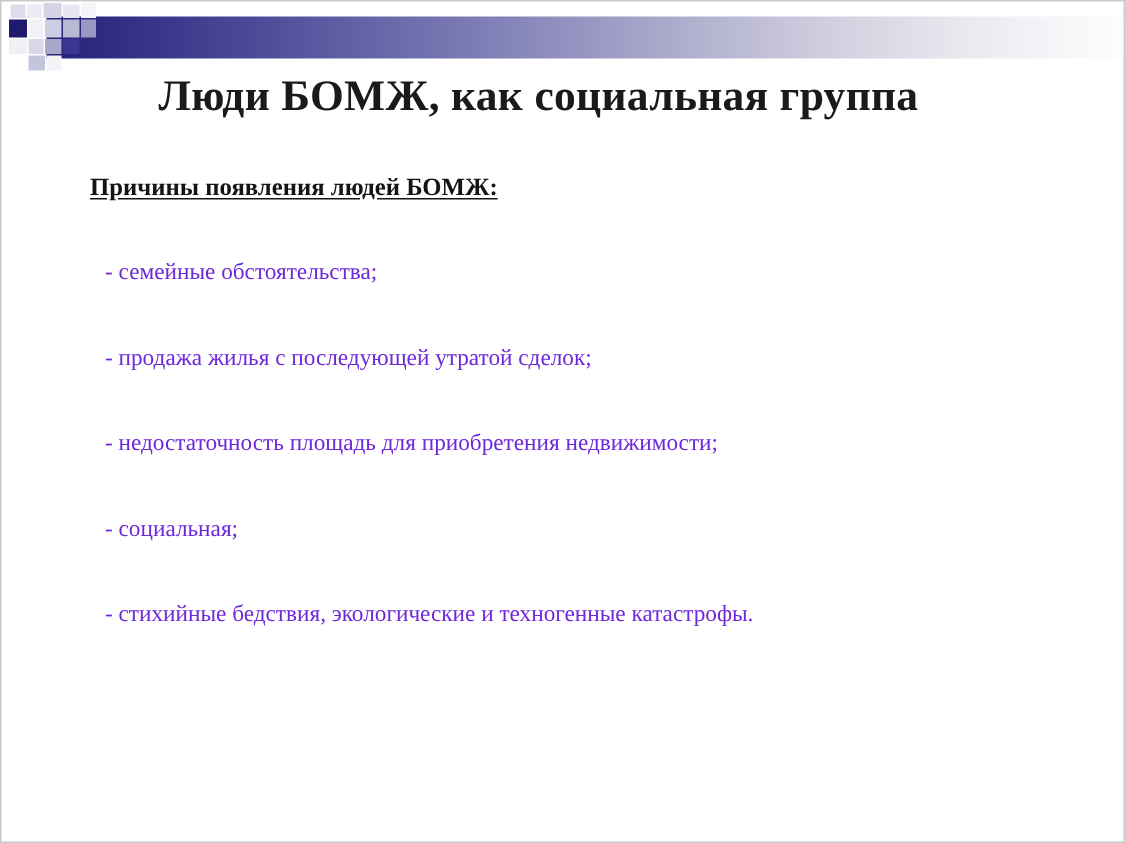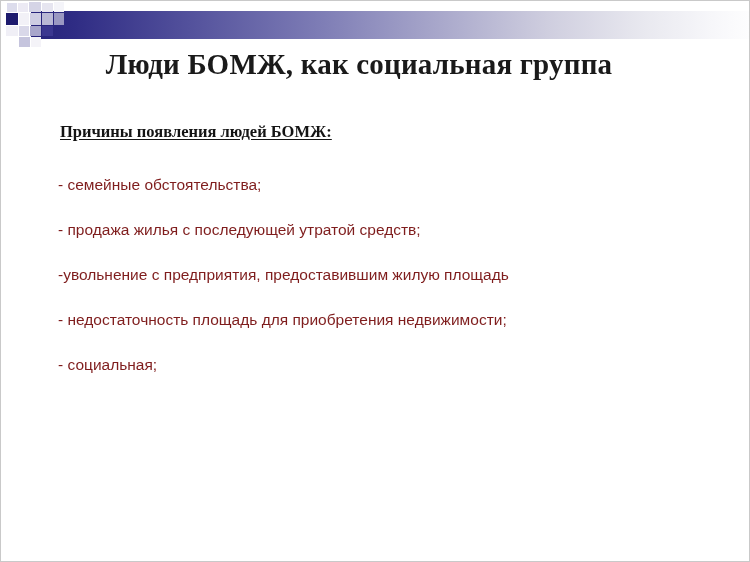--- a/index.html
+++ b/index.html
@@ -98,40 +98,40 @@
     top: 110px;
     width: 640px;
   }
 
   .subtitle {
     font-size: 16.5px;
     font-weight: bold;
     color: #141414;
     text-decoration: underline;
     text-underline-offset: 2px;
-    margin: 11px 0 8px 2px;
+    margin: 4px 0 8px 2px;
     font-family: "Liberation Serif", "DejaVu Serif", serif;
   }
 
   .reason-list {
     list-style: none;
     margin: 0;
     padding: 0;
   }
 
   .reason-item {
     font-size: 15.5px;
-    color: #7f1d1d;
+    color: #6d28d9;
     line-height: 1.2;
-    margin: 0;
+    margin: 12px;
     padding: 0;
     height: 45px;
     display: flex;
     align-items: flex-end;
-    font-family: Liberation Sans, sans-serif;
+    font-family: Liberation Serif, serif;
   }
 </style>
 </head>
 <body>
 
 <div class="slide">
 
   <div class="header-deco">
     <div class="gradient-bar"></div>
 
@@ -158,21 +158,21 @@
   </div>
 
   <div class="title">Люди БОМЖ, как социальная группа</div>
 
   <div class="body-area">
 
     <div class="subtitle">Причины появления людей БОМЖ:</div>
 
     <ul class="reason-list">
       <li class="reason-item">- семейные обстоятельства;</li>
-      <li class="reason-item">- продажа жилья с последующей утратой средств;</li>
-      <li class="reason-item">-увольнение с предприятия, предоставившим жилую площадь</li>
+      <li class="reason-item">- продажа жилья с последующей утратой сделок;</li>
       <li class="reason-item">- недостаточность площадь для приобретения недвижимости;</li>
       <li class="reason-item">- социальная;</li>
+      <li class="reason-item">- стихийные бедствия, экологические и техногенные катастрофы.</li>
     </ul>
 
   </div>
 
 </div>
 
 </body></html>

